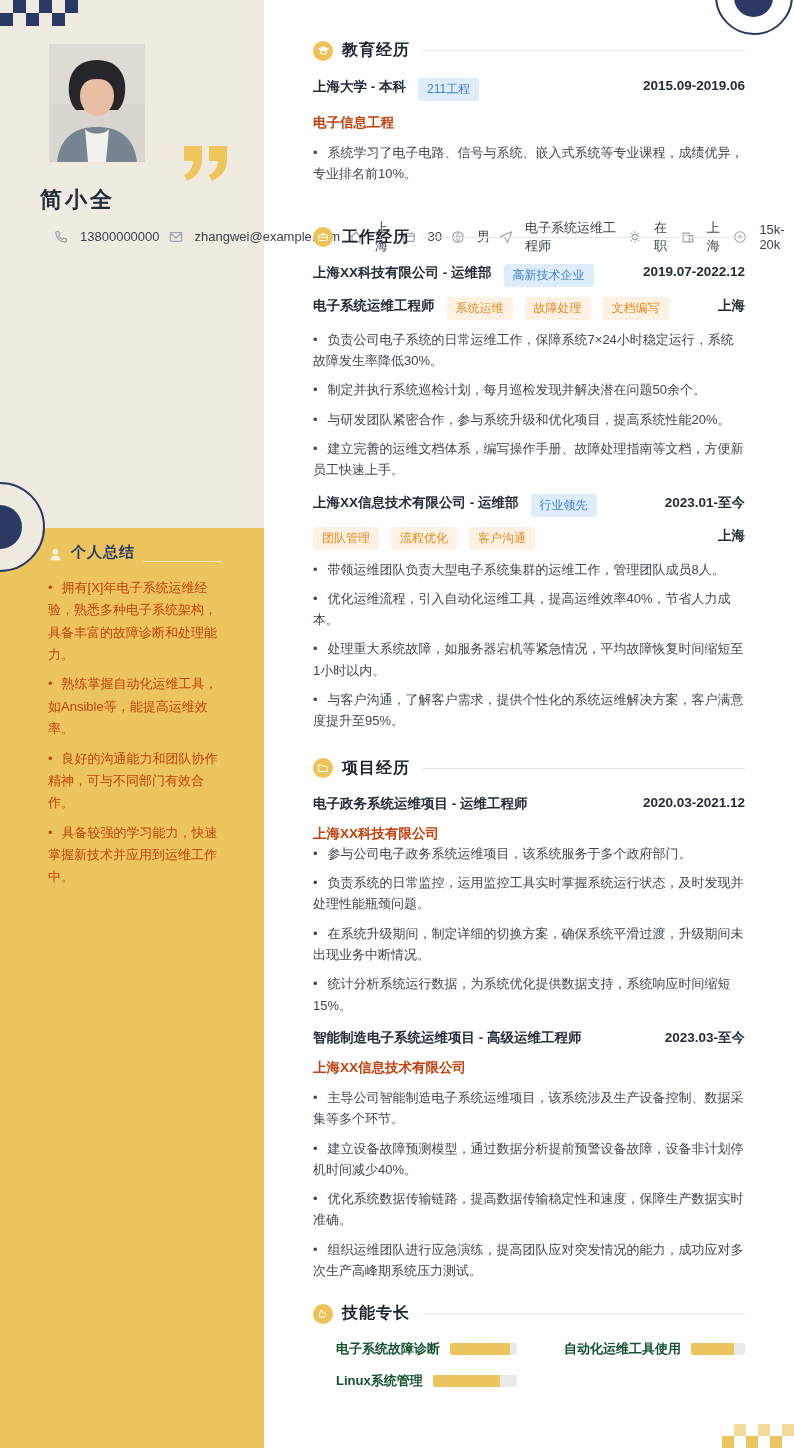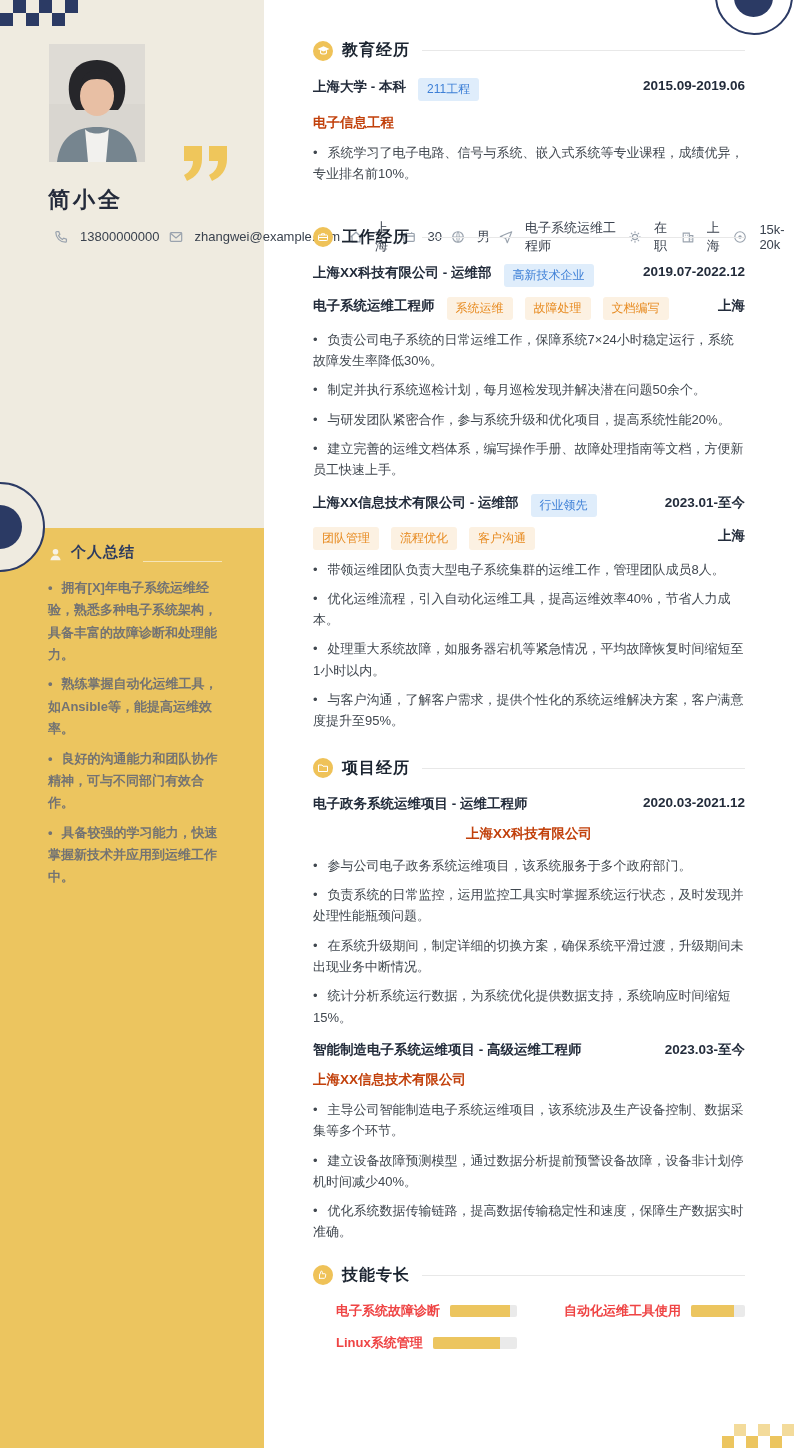--- a/index.html
+++ b/index.html
@@ -3,30 +3,30 @@
 <meta charset="utf-8">
 <style>
   html,body{margin:0;padding:0;}
   body{width:794px;height:1448px;position:relative;overflow:hidden;background:#ffffff;
        font-family:"Liberation Sans","DejaVu Sans",sans-serif;-webkit-font-smoothing:antialiased;}
   
   .sidebar{position:absolute;left:0;top:0;width:264px;height:1448px;background:#EFEBE0;}
   .side-yellow{position:absolute;left:0;top:528px;width:264px;bottom:0;background:#ECC55F;}
   .photo{position:absolute;left:49px;top:44px;width:96px;height:118px;overflow:hidden;}
   .quote{position:absolute;left:184px;top:146px;}
-  .name{position:absolute;left:48px;top:185px;font-size:22px;font-weight:bold;color:#242B3B;letter-spacing:3px;}
+  .name{position:absolute;left:40px;top:185px;font-size:22px;font-weight:bold;color:#242B3B;letter-spacing:3px;}
   .contacts{position:absolute;left:54px;top:227px;display:flex;flex-direction:row;gap:9px;}
   .c-row{display:flex;align-items:center;gap:12px;height:19px;font-size:13px;color:#3A424E;}
   .c-row svg{flex:0 0 auto;}
   
   .summary{position:absolute;left:48px;top:543px;width:174px;}
   .sum-head{display:flex;align-items:flex-end;gap:8px;margin-bottom:15px;}
   .sum-title{font-size:15px;font-weight:bold;color:#2C3B60;letter-spacing:1px;}
   .sum-line{flex:1;height:1px;background:rgba(255,255,255,.55);}
-  .sum-b{font-size:13px;line-height:1.72;color:#737373;font-weight:700;margin:0 0 7px 0;}
+  .sum-b{font-size:13px;line-height:1.72;color:#c2410c;font-weight:400;margin:0 0 7px 0;}
   .sum-b::before{content:"•";margin-right:9px;}
   
   .circle-side{position:absolute;left:-45px;top:482px;width:90px;height:90px;border-radius:50%;
                background:#EFEBE0;border:2px solid #2B3A64;box-sizing:border-box;}
   .circle-side-in{position:absolute;left:-22px;top:505px;width:44px;height:44px;border-radius:50%;background:#2B3A64;}
   .circle-top{position:absolute;left:715px;top:-43px;width:78px;height:78px;border-radius:50%;
               background:#ffffff;border:2px solid #2B3A64;box-sizing:border-box;}
   .circle-top-in{position:absolute;left:734px;top:-22px;width:39px;height:39px;border-radius:50%;background:#2B3A64;}
   
   .checker{position:absolute;display:grid;grid-template-columns:repeat(6,13px);grid-template-rows:repeat(2,13px);}
@@ -44,21 +44,21 @@
   .entry-row{display:flex;gap:12px;font-size:13.5px;font-weight:bold;color:#232C3B;}
   .spacer{flex:1;}
   .tag-b{font-size:12px;font-weight:normal;color:#3D7FD6;background:#DFEDFB;border-radius:3px;padding:3px 9px;}
   .tag-o{font-size:12px;font-weight:normal;color:#E78A1F;background:#FCF1E2;border-radius:3px;padding:3px 9px;}
   .bullet{font-size:13px;line-height:1.64;color:#40474F;margin:0 0 8px 0;}
   .bullet::before{content:"•";margin-right:10px;color:#40474F;}
   .subtitle{font-size:13.5px;font-weight:bold;color:#c2410c;}
   
   .skills{display:grid;grid-template-columns:1fr 1fr;column-gap:24px;row-gap:14px;}
   .skill{display:flex;align-items:center;gap:10px;}
-  .skill-name{font-size:13px;font-weight:bold;color:#ef4444;white-space:nowrap;padding-left:23px;}
+  .skill-name{font-size:13px;font-weight:bold;color:#14532d;white-space:nowrap;padding-left:23px;}
   .track{flex:1;height:12px;background:#EAEAEA;border-radius:2px;overflow:hidden;}
   .fill{height:100%;background:#ECC55F;}
 </style>
 </head>
 <body>
 
 <div class="sidebar">
   <div class="side-yellow"></div>
 </div>
 
@@ -262,38 +262,39 @@
     </span>
     <span class="sec-title">项目经历</span>
     <span class="sec-line"></span>
   </div>
 
   <div class="entry-row" style="margin-top:16px;">
     <span>电子政务系统运维项目 - 运维工程师</span>
     <span class="spacer"></span>
     <span>2020.03-2021.12</span>
   </div>
-  <div class="subtitle" style="margin-top:12px;text-align:center;">上海XX科技有限公司</div>
-  <div style="margin-top:12px;">
+  <div class="subtitle" style="margin-top:12px;">上海XX科技有限公司</div>
+  <div style="margin-top:0;">
     <p class="bullet">参与公司电子政务系统运维项目，该系统服务于多个政府部门。</p>
     <p class="bullet">负责系统的日常监控，运用监控工具实时掌握系统运行状态，及时发现并处理性能瓶颈问题。</p>
     <p class="bullet">在系统升级期间，制定详细的切换方案，确保系统平滑过渡，升级期间未出现业务中断情况。</p>
     <p class="bullet">统计分析系统运行数据，为系统优化提供数据支持，系统响应时间缩短15%。</p>
   </div>
 
   <div class="entry-row" style="margin-top:13px;">
     <span>智能制造电子系统运维项目 - 高级运维工程师</span>
     <span class="spacer"></span>
     <span>2023.03-至今</span>
   </div>
   <div class="subtitle" style="margin-top:12px;">上海XX信息技术有限公司</div>
   <div style="margin-top:10px;">
     <p class="bullet">主导公司智能制造电子系统运维项目，该系统涉及生产设备控制、数据采集等多个环节。</p>
     <p class="bullet">建立设备故障预测模型，通过数据分析提前预警设备故障，设备非计划停机时间减少40%。</p>
     <p class="bullet">优化系统数据传输链路，提高数据传输稳定性和速度，保障生产数据实时准确。</p>
+    <p class="bullet">组织运维团队进行应急演练，提高团队应对突发情况的能力，成功应对多次生产高峰期系统压力测试。</p>
   </div>
 
   <div class="sec-head" style="margin-top:22px;">
     <span class="sec-icon">
       <svg width="12" height="12" viewBox="0 0 24 24">
           <path d="M5 11v9M5 12l3.5-8c1.9.4 2.6 1.5 2.3 3.3l-.4 2.2h5.4c1.1 0 1.9.9 1.7 2l-1.1 5.6c-.2.9-1 1.5-1.9 1.5H5" fill="none" stroke="#fff" stroke-width="2" stroke-linejoin="round"></path>
         </svg>
     </span>
     <span class="sec-title">技能专长</span>
     <span class="sec-line"></span>

